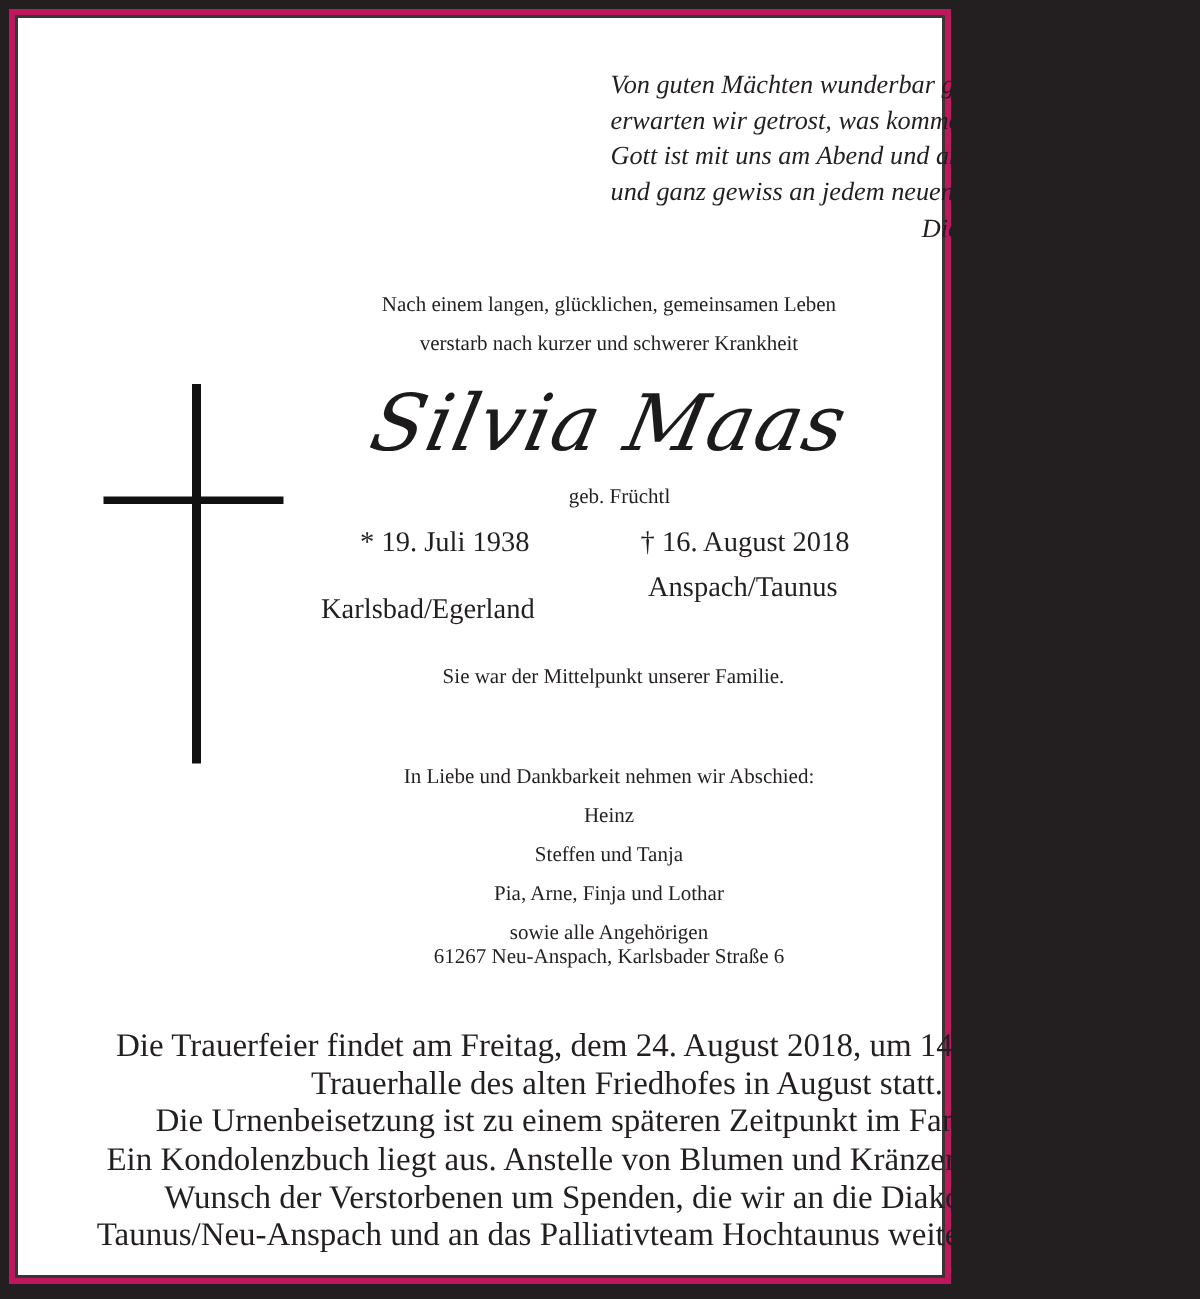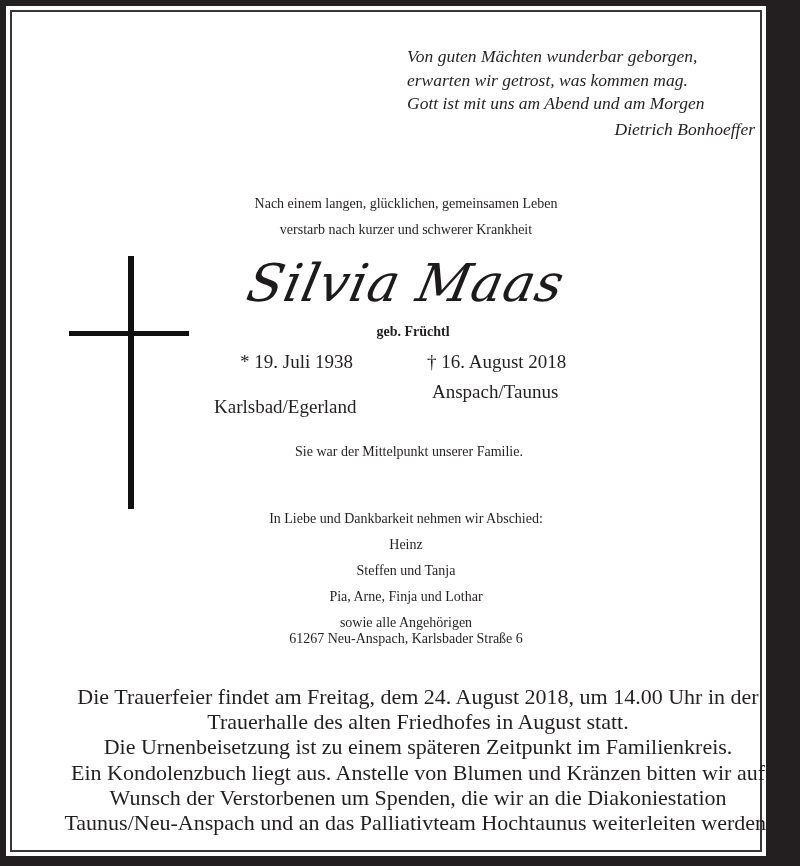--- a/index.html
+++ b/index.html
@@ -11,22 +11,22 @@
       width: 800px;
       height: 866px;
       position: relative;
       overflow: hidden;
       font-family: "Liberation Serif", "DejaVu Serif", serif;
       color: #231f20;
     }
     .outer-frame {
       position: absolute;
       left: 6px; top: 6px;
-      width: 760px; height: 850px;
-      background: #ffffff;
+      width: 628px; height: 850px;
+      background: #be185d;
     }
     .inner-frame {
       position: absolute;
       left: 4px; top: 4px;
       right: 4px; bottom: 4px;
       border: 2px solid #3a3637;
       background: #ffffff;
     }
     .abs { position: absolute; }
 
@@ -109,35 +109,36 @@
 </head>
 <body>
 
 <div class="outer-frame">
   <div class="inner-frame">
 
     <div class="abs quote">
       <span class="quote-line">Von guten Mächten wunderbar geborgen,</span>
       <span class="quote-line">erwarten wir getrost, was kommen mag.</span>
       <span class="quote-line">Gott ist mit uns am Abend und am Morgen</span>
+      <span class="quote-line">und ganz gewiss an jedem neuen Tag.</span>
       <span class="quote-author">Dietrich Bonhoeffer</span>
     </div>
 
     <div class="abs center-block intro">
       <span class="line">Nach einem langen, glücklichen, gemeinsamen Leben</span>
       <span class="line">verstarb nach kurzer und schwerer Krankheit</span>
     </div>
 
     <div class="abs cross-v"></div>
     <div class="abs cross-h"></div>
 
     <div class="abs name">Silvia Maas</div>
 
     <div class="abs center-block birthname">
-      <span class="line" style="padding-left:14px;font-weight:bold;">geb. Früchtl</span>
+      <span class="line" style="padding-left:14px;">geb. Früchtl</span>
     </div>
 
     <div class="abs dates-row row-dates">
       <span class="l" style="left:228px;">* 19. Juli 1938</span>
       <span class="r" style="left:415px;">† 16. August 2018</span>
     </div>
 
     <div class="abs dates-row row-places">
       <span class="l" style="left:202px;margin-top:15px;">Karlsbad/Egerland</span>
       <span class="r" style="left:420px;">Anspach/Taunus</span>

